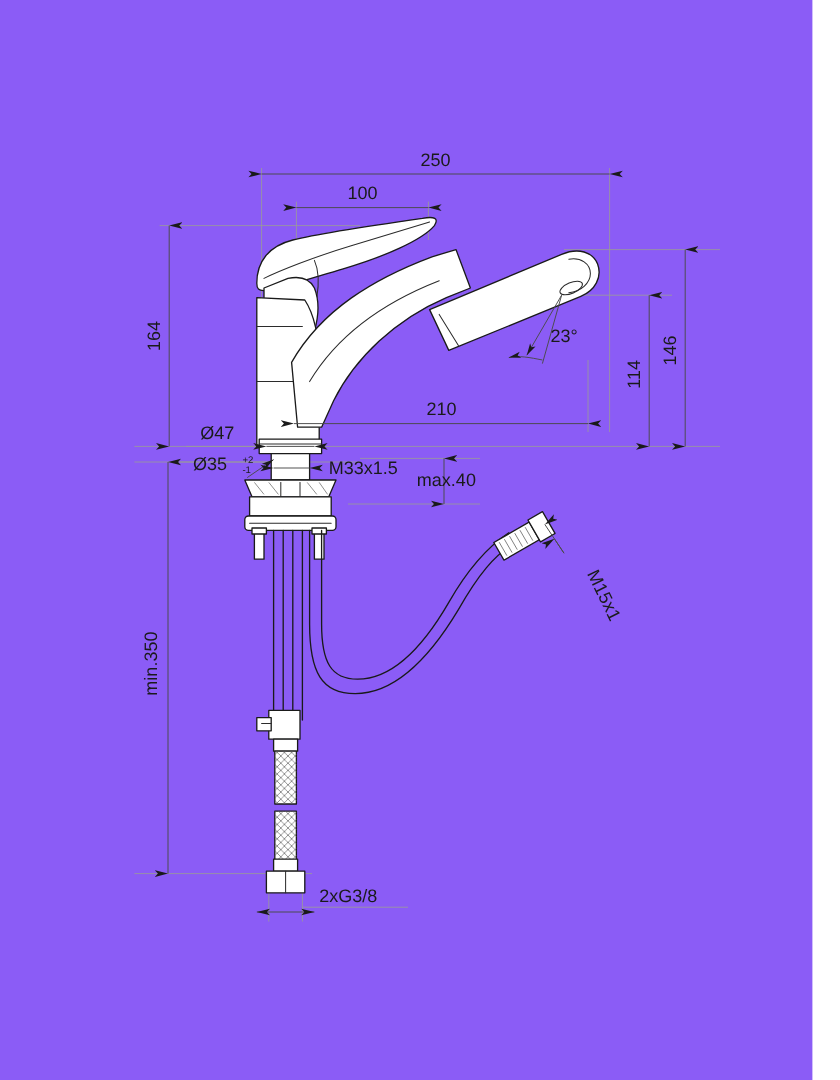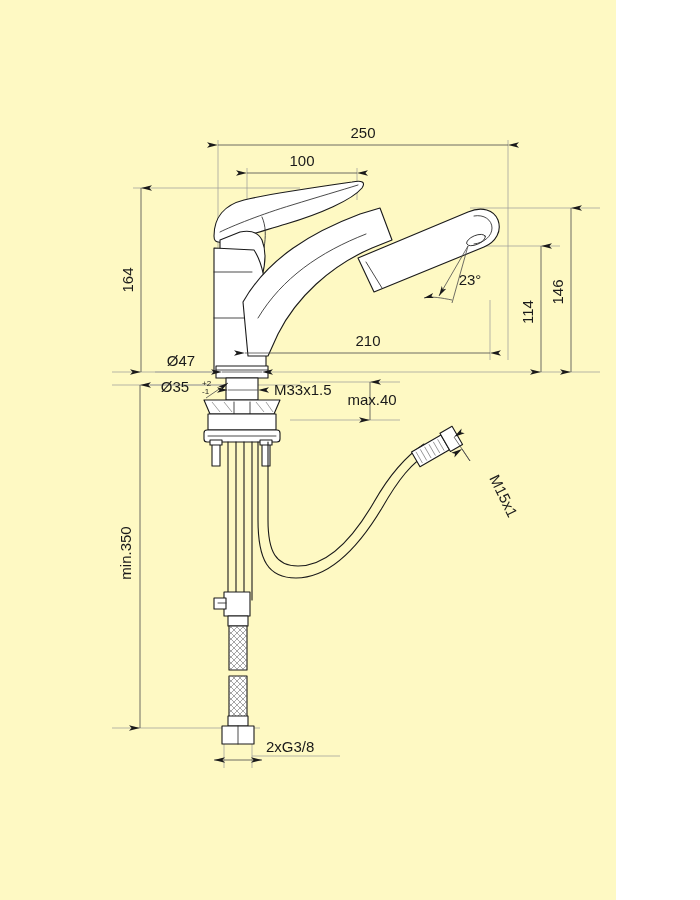--- a/index.html
+++ b/index.html
@@ -5,23 +5,23 @@
   html, body {
     margin: 0;
     padding: 0;
     background: #ffffff;
   }
   body {
     font-family: "Liberation Sans", sans-serif;
   }
   #drawing-page {
     position: relative;
-    width: 616px;
+    width: 677px;
     height: 900px;
-    background: #fef9c3;
+    background: #8b5cf6;
     overflow: hidden;
   }
   #drawing-svg {
     position: absolute;
     left: 0;
     top: 0;
     width: 700px;
     height: 900px;
   }
   .dim-text {

